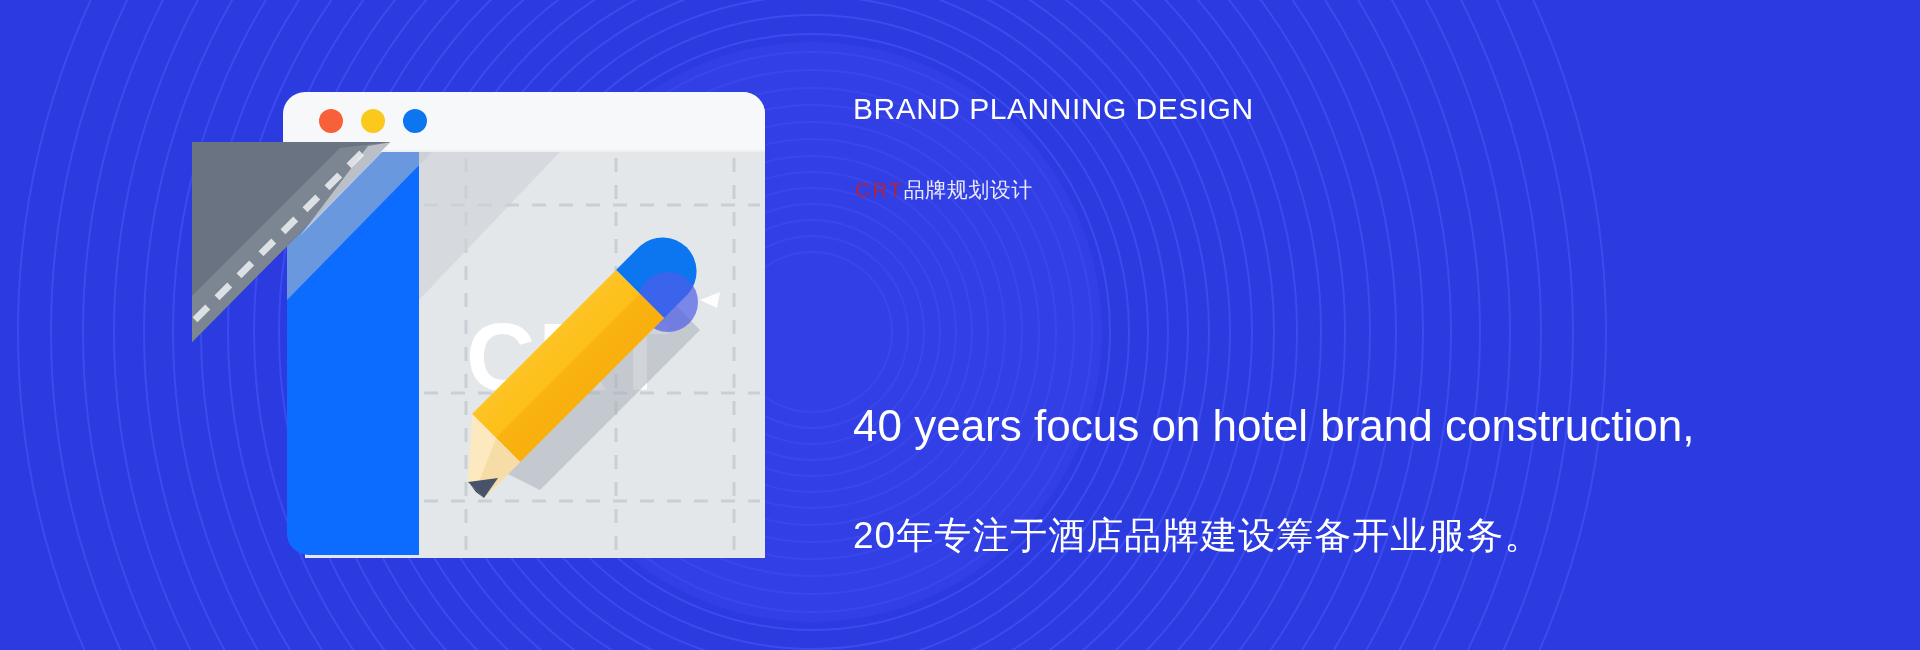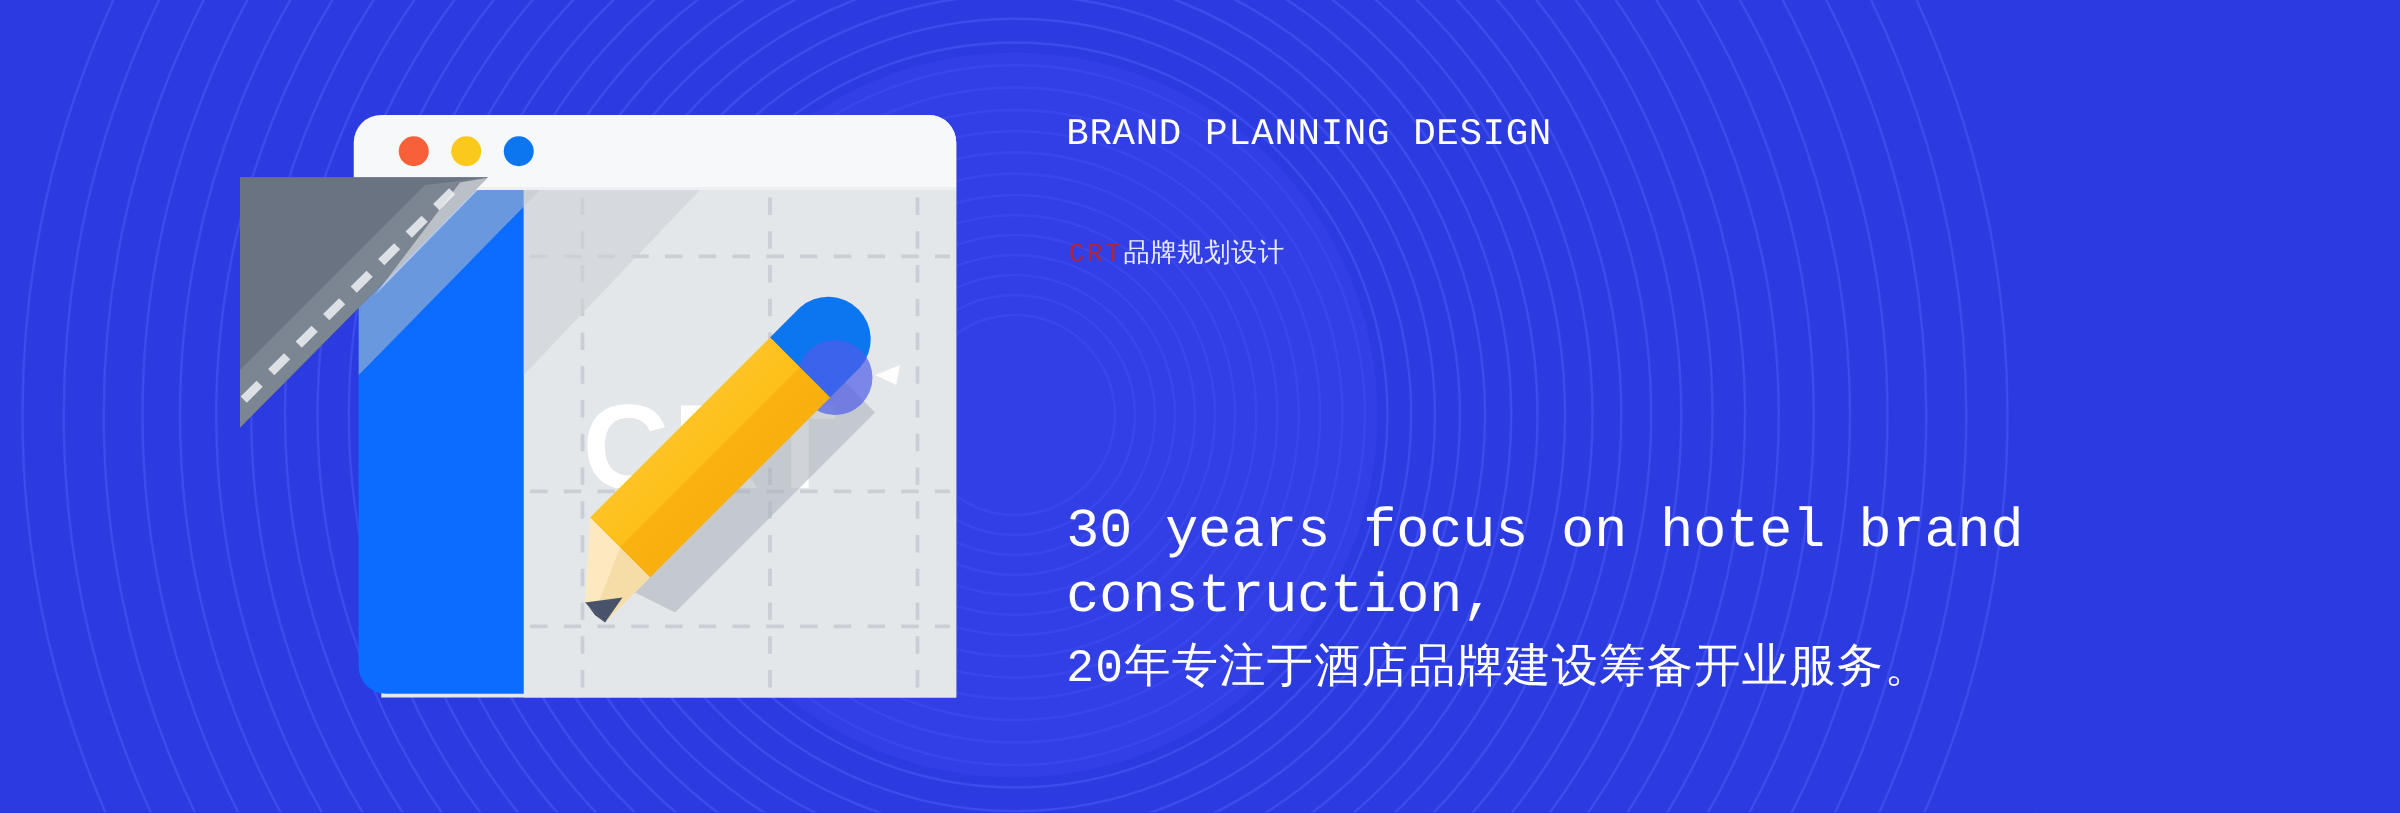--- a/index.html
+++ b/index.html
@@ -22,37 +22,36 @@
   .illus { position:absolute; left:0; top:0; width:860px; height:650px; }
   .illus svg { display:block; }
 
   
   .copy {
     position:absolute;
     left:853px;
     top:0;
     width:1060px;
     height:650px;
-    font-family:Liberation Mono, monospace;
   }
 
   .eyebrow {
     position:absolute;
     left:0; top:91px;
     color:#FFFFFF;
     font-size:30px;
     line-height:35px;
     letter-spacing:.5px;
     font-weight:400;
     width:420px;
   }
 
   .eyebrow-cn {
     position:absolute;
-    left:2px; top:188px;
+    left:2px; top:176px;
     font-size:21px;
     letter-spacing:.5px;
     color:#E9EAFB;
     white-space:nowrap;
   }
   .eyebrow-cn .crt { color:#B0253A; letter-spacing:2px; }
 
   .headline {
     position:absolute;
     left:0; top:400px;
@@ -236,19 +235,19 @@
 
   <div class="copy">
 
     <div class="eyebrow">BRAND PLANNING DESIGN</div>
 
     <div class="eyebrow-cn">
       <span class="crt">CRT</span><span>品牌规划设计</span>
     </div>
 
     <div class="headline">
-      <span class="l1">30 years focus on hotel brand construction,</span>
+      <span class="l1">40 years focus on hotel brand construction,</span>
     </div>
 
     <div class="headline-cn">20年专注于酒店品牌建设筹备开业服务。</div>
   </div>
 
 </div>
 
 </body></html>

